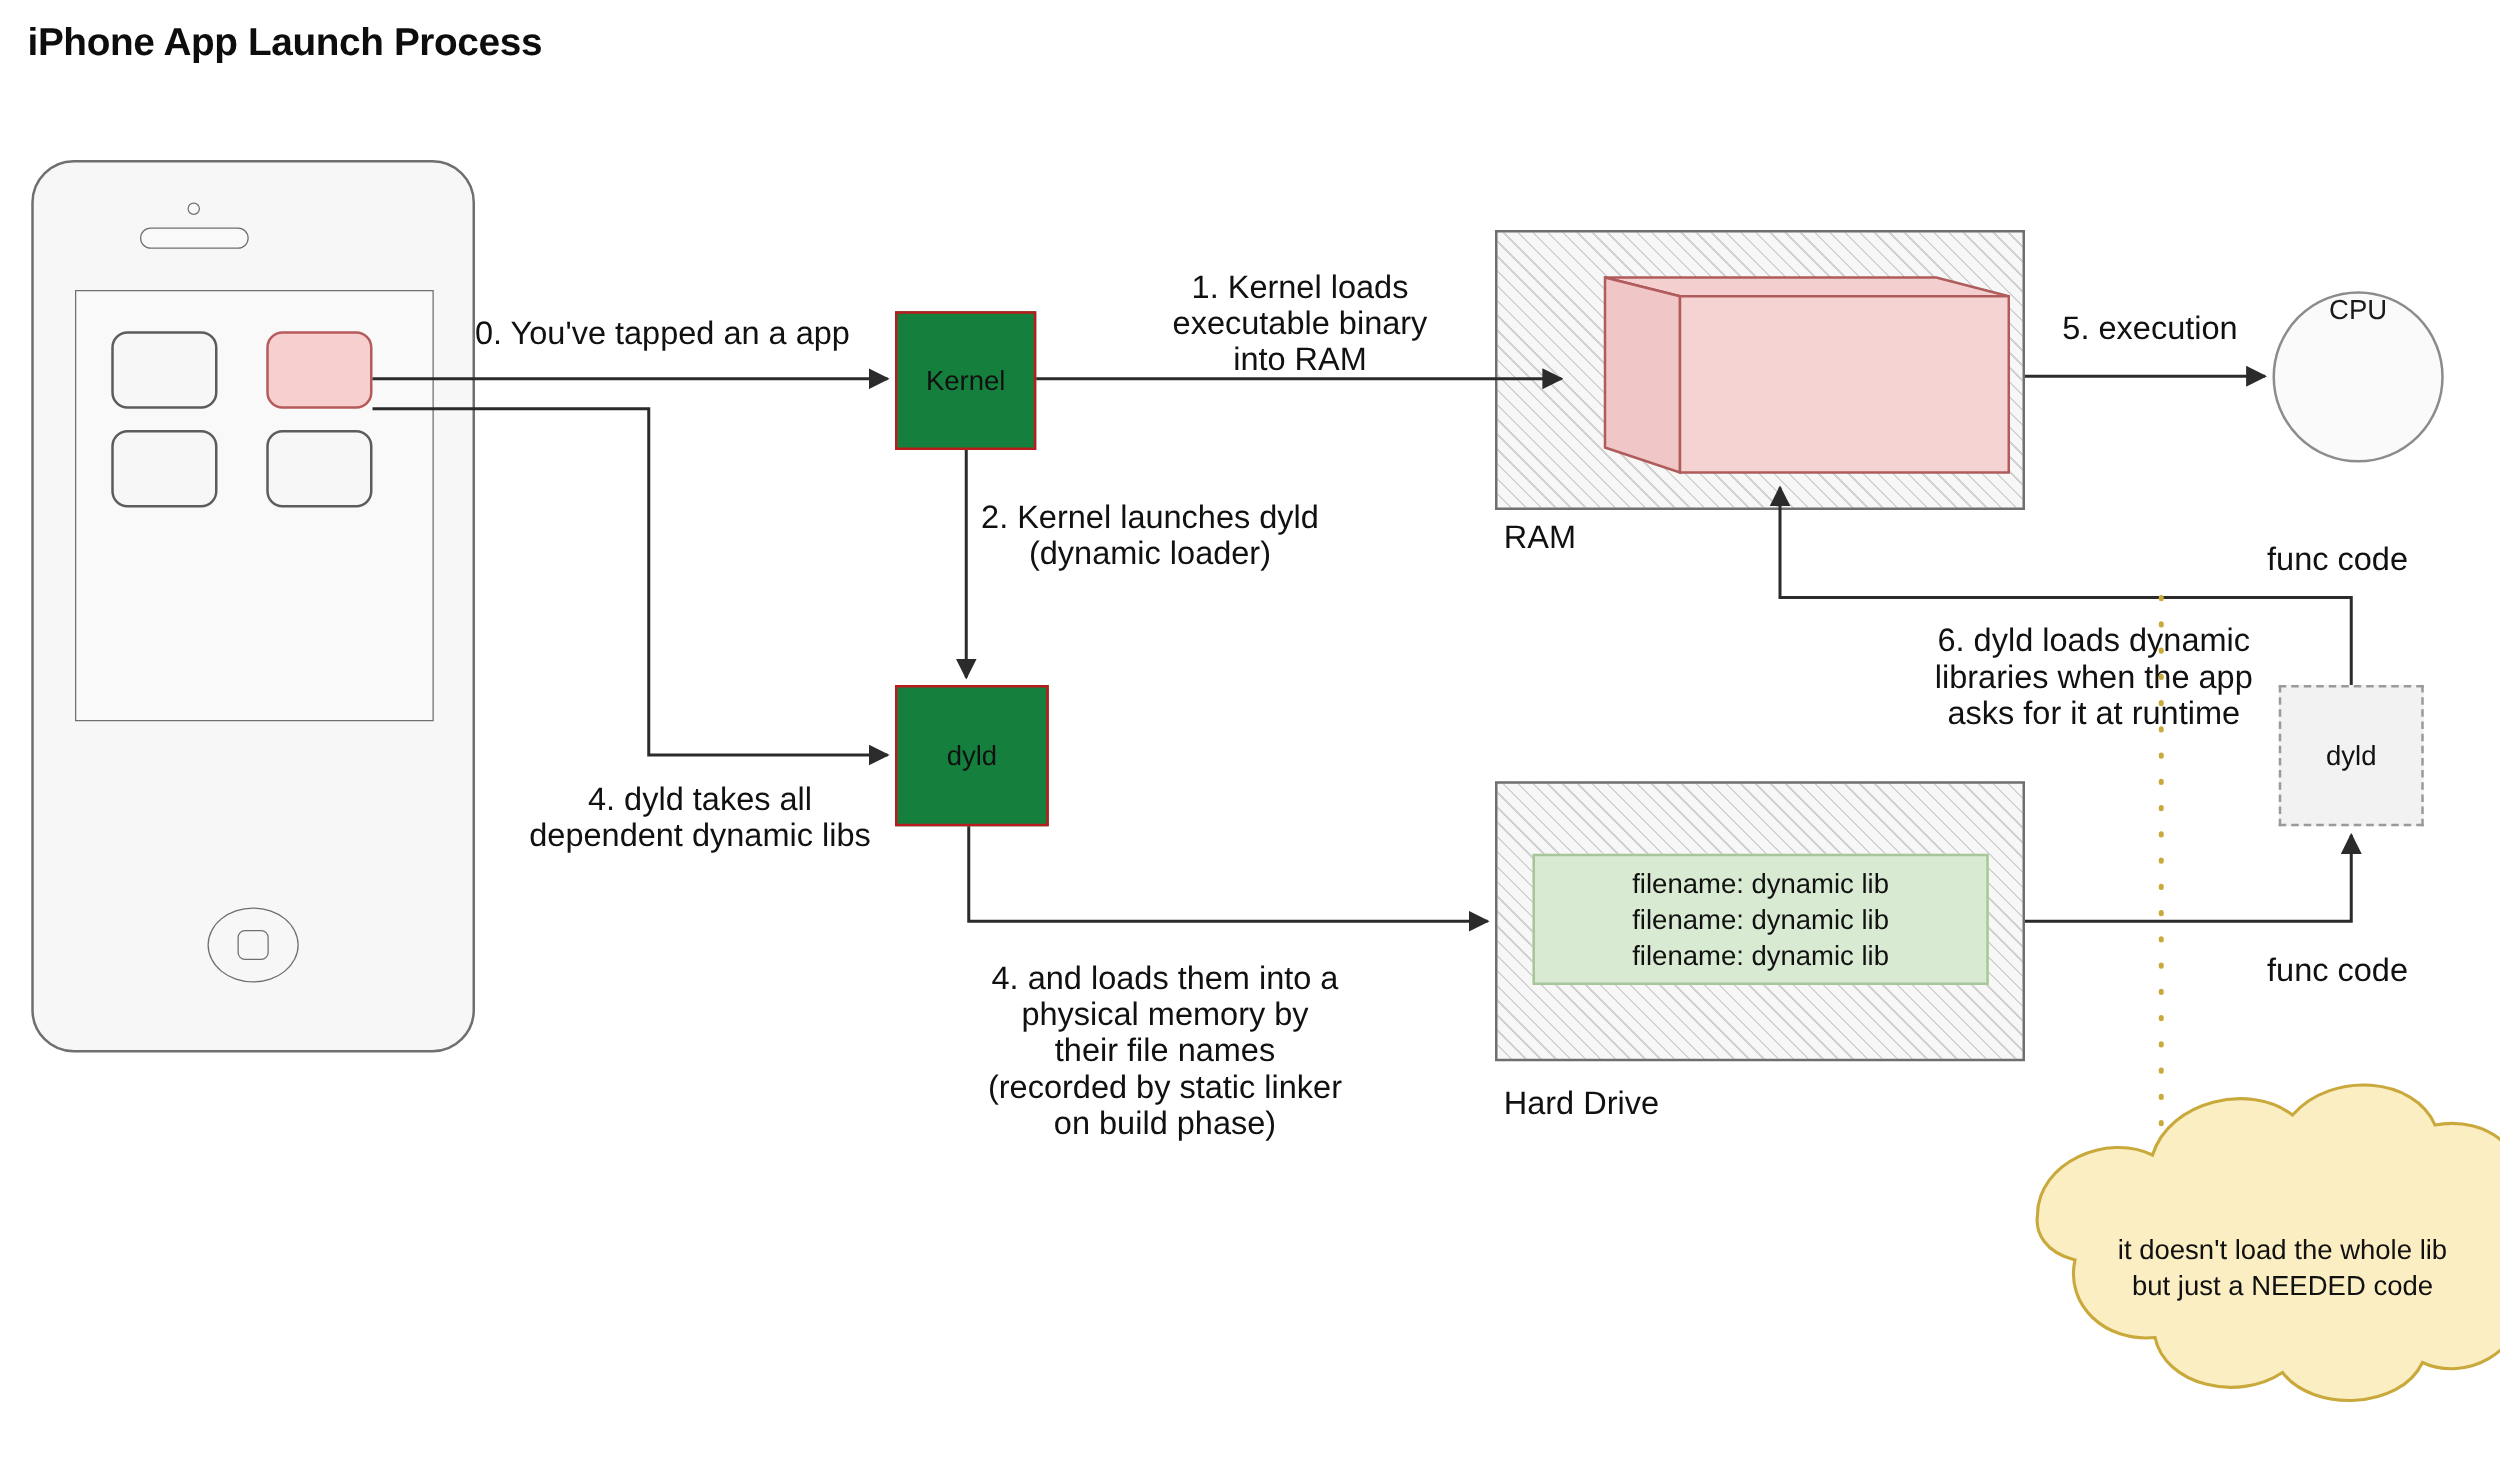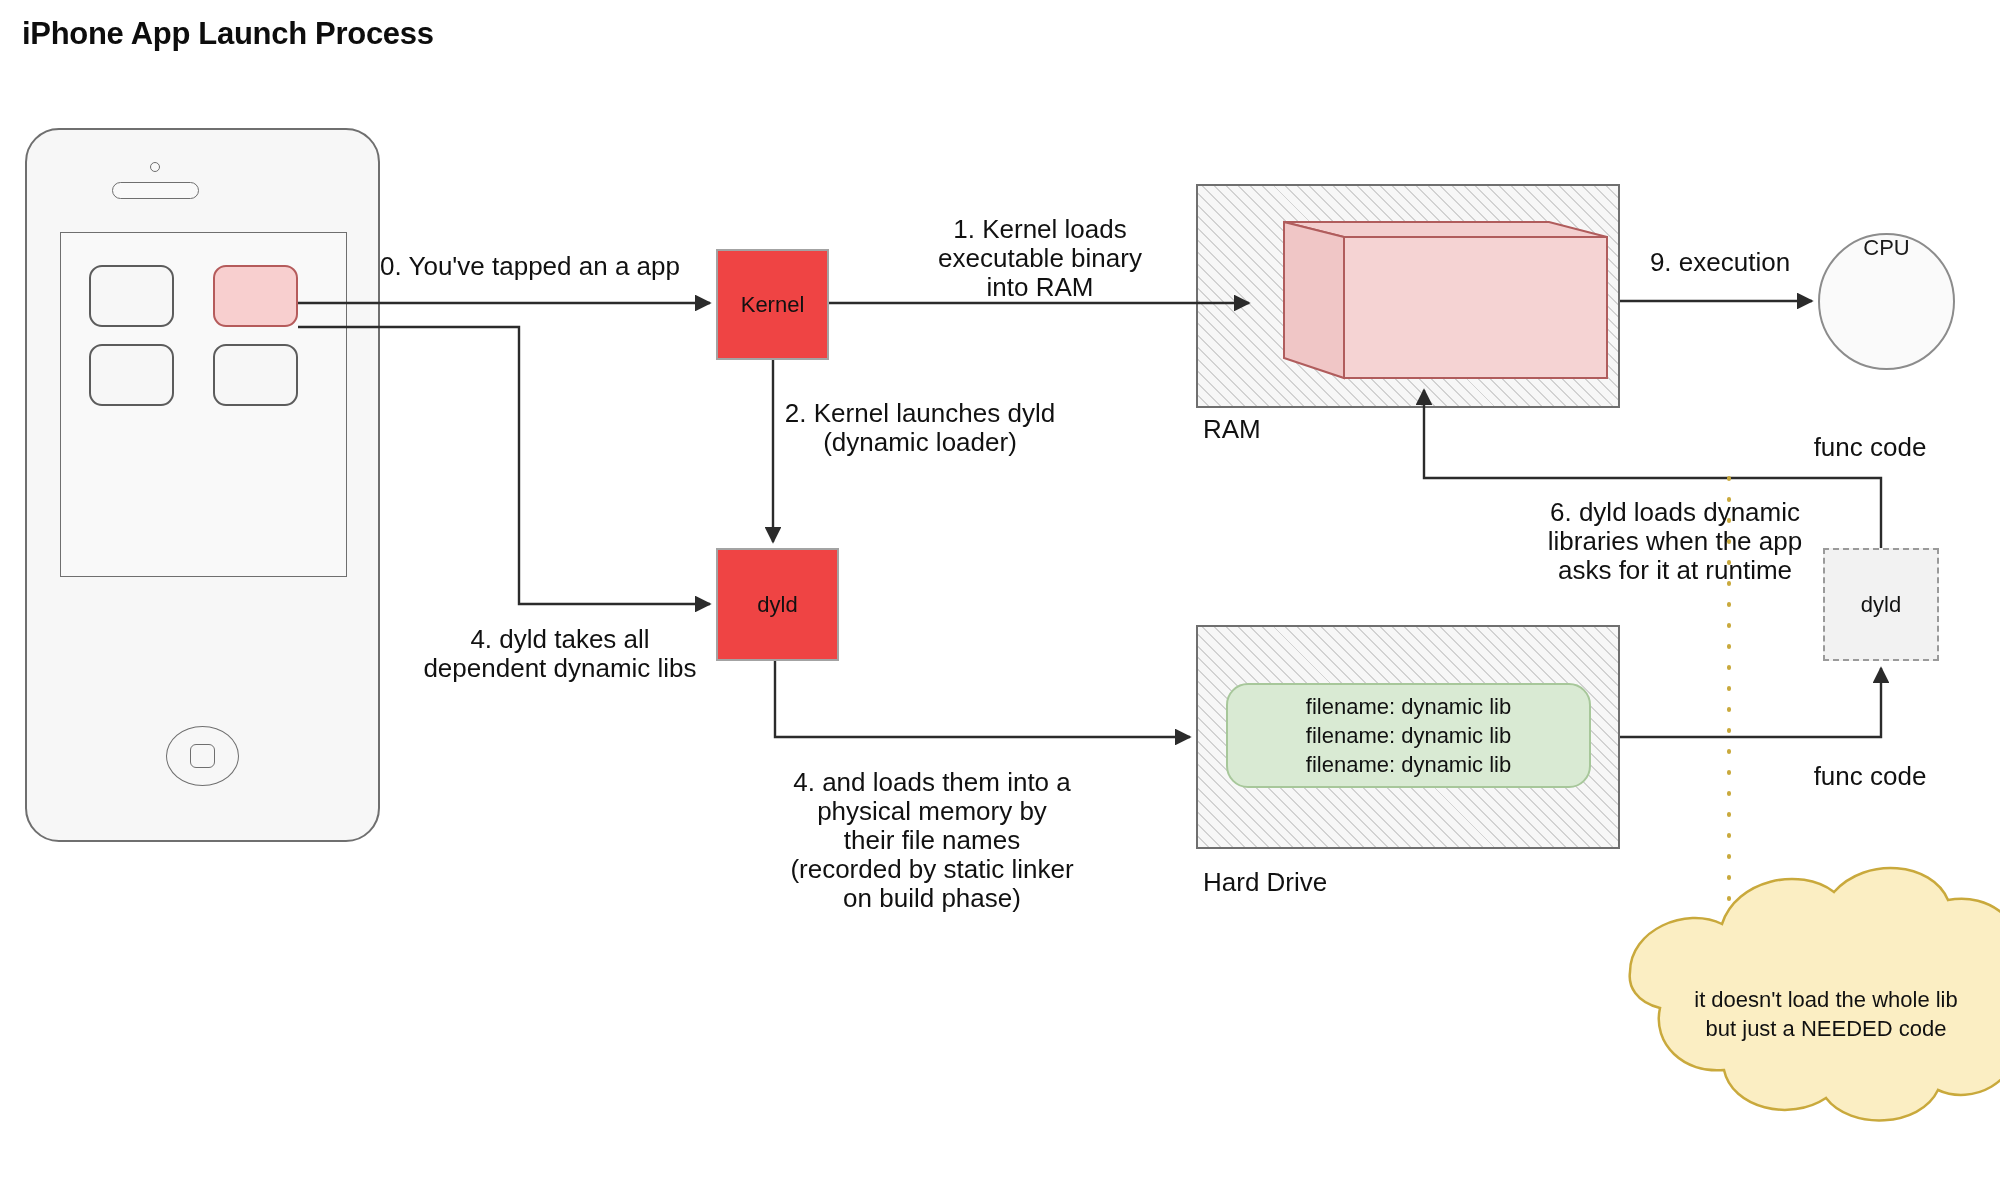--- a/index.html
+++ b/index.html
@@ -42,22 +42,22 @@
     left: 22px;
     top: 16px;
     font-size: 31px;
     font-weight: bold;
     letter-spacing: -0.3px;
     color: #0d0d0d;
     font-family: "Liberation Sans", sans-serif;
   }
   .nodebox {
     position: absolute;
-    background: #ef4444;
-    border: 2px solid #a3a3a3;
+    background: #15803d;
+    border: 2px solid #b91c1c;
     box-sizing: border-box;
     display: flex;
     align-items: center;
     justify-content: center;
     font-size: 22px;
     color: #111;
   }
   .nodebox.dashed {
     border: 2px dashed #9a9a9a;
     background: #f2f2f2;
@@ -194,21 +194,21 @@
   </div>
 
   <div class="cpu-circle" style="left:1818px; top:233px; width:137px; height:137px;">
     <span>CPU</span>
   </div>
 
   <div class="hatchbox" style="left:1196px; top:184px; width:424px; height:224px;"></div>
   <div class="lbl" style="left:1203px; top:415px; width:120px; text-align:left;">RAM</div>
 
   <div class="hatchbox" style="left:1196px; top:625px; width:424px; height:224px;"></div>
-  <div class="greenbox" style="left:1226px; top:683px; width:365px; height:105px;border-radius:22px;">
+  <div class="greenbox" style="left:1226px; top:683px; width:365px; height:105px;">
     <div>filename: dynamic lib</div>
     <div>filename: dynamic lib</div>
     <div>filename: dynamic lib</div>
   </div>
   <div class="lbl" style="left:1203px; top:868px; width:200px; text-align:left;">Hard Drive</div>
 
   <div class="lbl" style="left:370px; top:252px; width:320px;">0. You've tapped an a app</div>
 
   <div class="lbl" style="left:880px; top:215px; width:320px;">1. Kernel loads
 executable binary
@@ -219,21 +219,21 @@
 
   <div class="lbl" style="left:400px; top:625px; width:320px;">4. dyld takes all
 dependent dynamic libs</div>
 
   <div class="lbl" style="left:772px; top:768px; width:320px;">4. and loads them into a
 physical memory by
 their file names
 (recorded by static linker
 on build phase)</div>
 
-  <div class="lbl" style="left:1620px; top:248px; width:200px;">9. execution</div>
+  <div class="lbl" style="left:1620px; top:248px; width:200px;">5. execution</div>
 
   <div class="lbl" style="left:1520px; top:498px; width:310px;">6. dyld loads dynamic
 libraries when the app
 asks for it at runtime</div>
 
   <div class="lbl" style="left:1790px; top:433px; width:160px;">func code</div>
 
   <div class="lbl" style="left:1790px; top:762px; width:160px;">func code</div>
 
   <svg class="svg-layer" viewBox="0 0 2000 1185" xmlns="http://www.w3.org/2000/svg">

